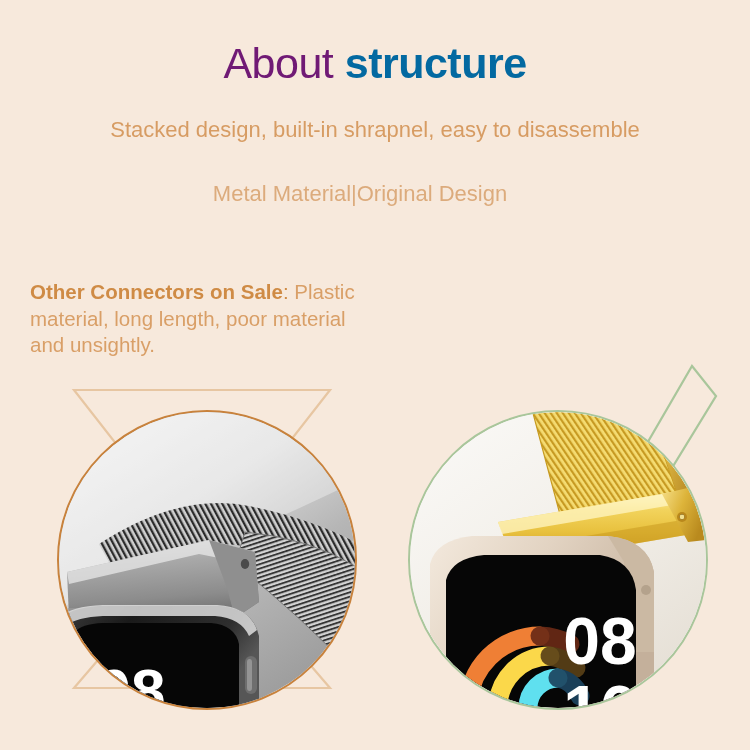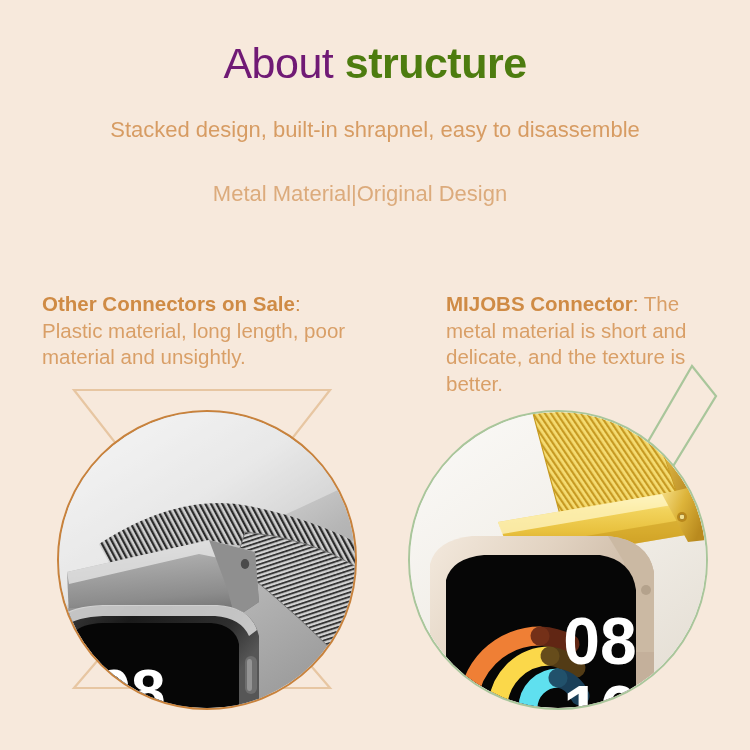--- a/index.html
+++ b/index.html
@@ -16,39 +16,39 @@
   .header{position:absolute;left:0;top:0;width:750px;text-align:center;}
   .title{
     margin:0;padding:0;
     position:absolute;left:0;top:38px;width:750px;
     font-size:43px;line-height:50px;
     color:#cf8b45;
     letter-spacing:-0.5px;
     white-space:nowrap;
   }
   .title .t-light{font-weight:300;color:#701a75;}
-  .title .t-bold{font-weight:700;color:#4d7c0f;}
+  .title .t-bold{font-weight:700;color:#0369a1;}
 
   .subtitle{
     position:absolute;left:0;top:114px;width:750px;
     font-size:22px;line-height:32px;
     color:#d79c63;font-weight:400;white-space:nowrap;
   }
   .tagline{
     position:absolute;left:0;top:180px;width:720px;
     font-size:22px;line-height:28px;
     color:#dcab7c;font-weight:400;white-space:nowrap;
   }
 
   
   .col{position:absolute;top:275px;}
   .col-left{left:26px;width:350px;}
   .col-right{left:430px;width:320px;}
   .copy{
-    margin:16px;font-size:20.5px;line-height:26.5px;
+    margin:4px;font-size:20.5px;line-height:26.5px;
     color:#d99f67;font-weight:400;
   }
   .copy .lead{font-weight:700;color:#cf8b45;}
   .copy .colon{font-weight:400;color:#cf8b45;}
 
   
   .mark{position:absolute;pointer-events:none;}
   .x-mark{left:52px;top:378px;width:300px;height:322px;}
   .check-mark{left:430px;top:352px;width:290px;height:352px;}
 
@@ -79,23 +79,20 @@
       <span class="t-light">About </span><span class="t-bold">structure</span>
     </div>
     <div class="subtitle">Stacked design, built-in shrapnel, easy to disassemble</div>
     <div class="tagline">Metal Material|Original Design</div>
   </div>
 
   <div class="col col-left">
     <p class="copy"><span class="lead">Other Connectors on Sale</span><span class="colon">:</span><span> Plastic material, long length, poor material and unsightly.</span></p>
   </div>
 
-  <div class="col col-right">
-    <p class="copy"><span class="lead">MIJOBS Connector</span><span class="colon">:</span><span>  The metal material is short and delicate, and the texture is better.</span></p>
-  </div>
 
   <div class="mark x-mark">
     <svg viewBox="0 0 300 322" width="300" height="322" xmlns="http://www.w3.org/2000/svg">
       <g fill="none" stroke="#e7c6a2" stroke-width="2.2" stroke-linejoin="miter">
         <path d="M22 12 L278 12 L156 168 L278 310 L22 310 L144 168 Z"></path>
       </g>
     </svg>
   </div>
 
   <div class="mark check-mark">

